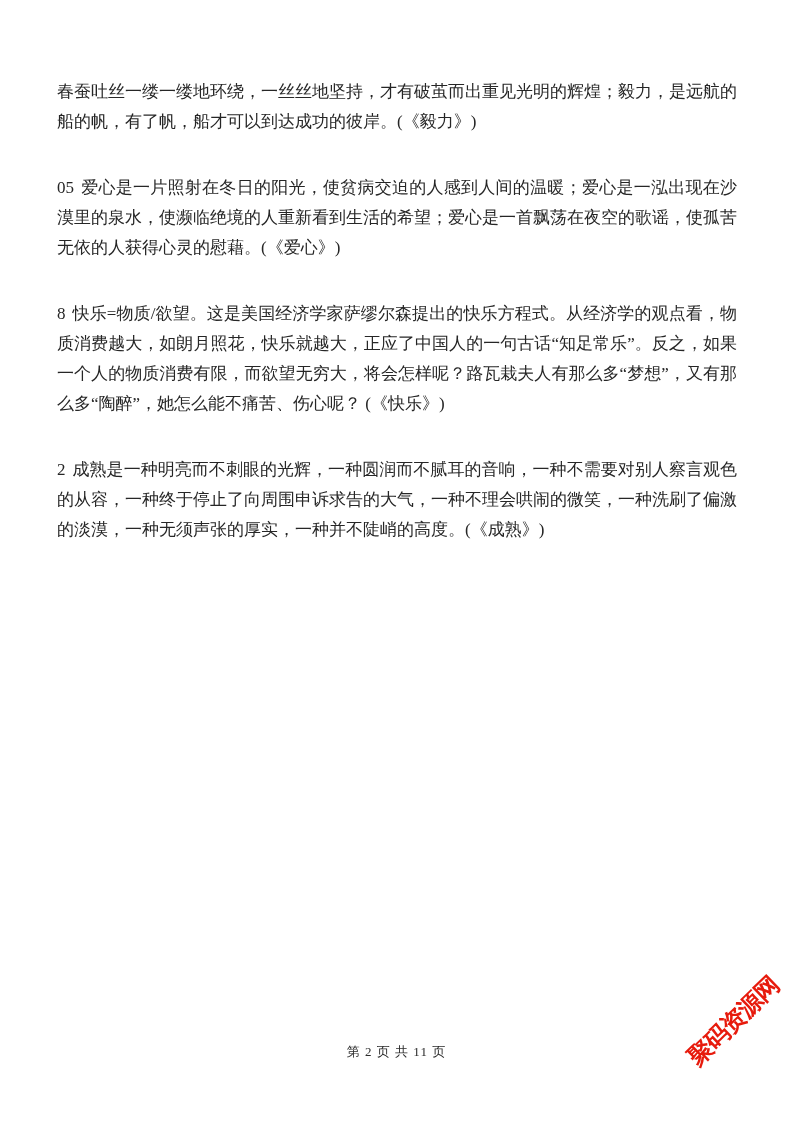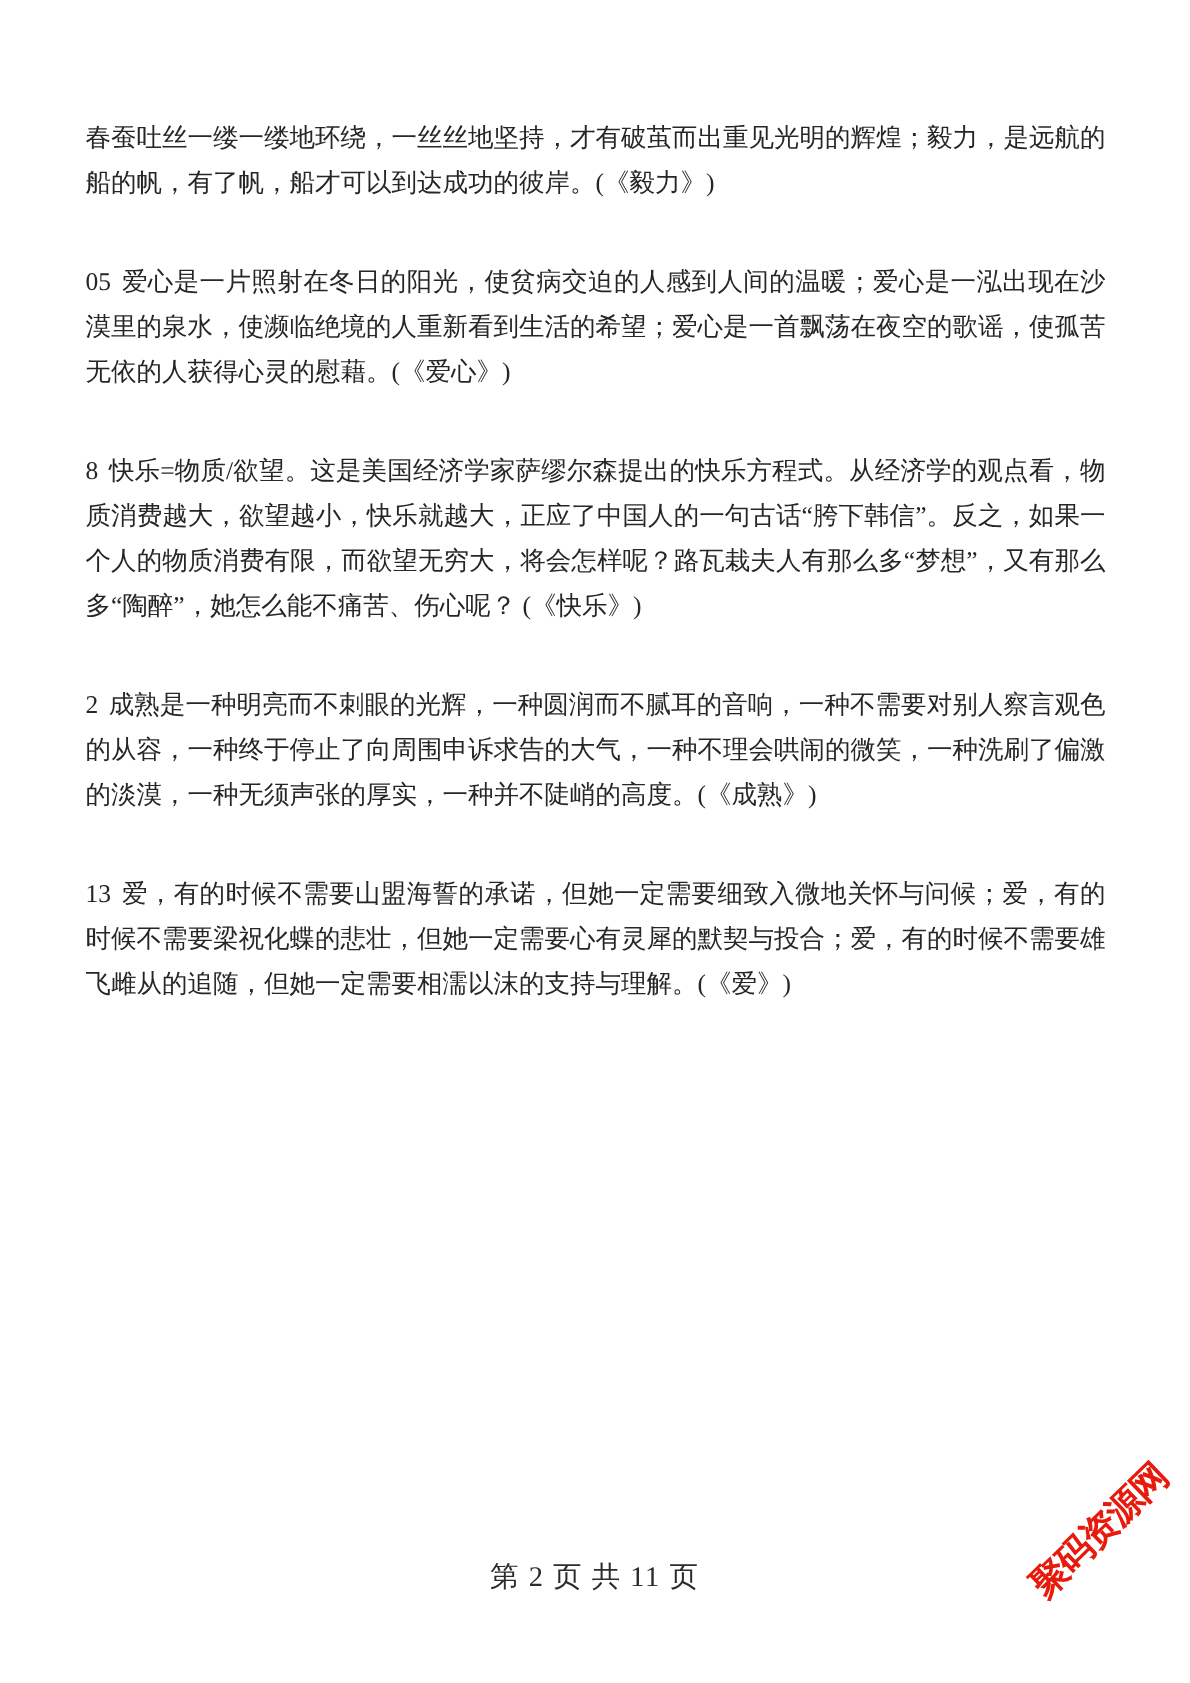--- a/index.html
+++ b/index.html
@@ -44,21 +44,21 @@
   }
   .para-text {
     white-space: pre-line;
   }
   .footer {
     position: absolute;
     left: 0;
     top: 1043px;
     width: 793px;
     text-align: center;
-    font-size: 19px;
+    font-size: 13px;
     line-height: 18px;
     color: #2b2b2b;
     letter-spacing: 1px;
   }
   .watermark {
     position: absolute;
     left: 676px;
     top: 1006px;
     font-size: 24px;
     font-weight: bold;
@@ -71,22 +71,21 @@
   }
 </style>
 </head>
 <body>
 
 <div class="page">
 
   <div class="content">
     <p class="para"><span class="para-text">春蚕吐丝一缕一缕地环绕，一丝丝地坚持，才有破茧而出重见光明的辉煌；毅力，是远航的船的帆，有了帆，船才可以到达成功的彼岸。(《毅力》)</span></p>
     <p class="para"><span class="para-num">05</span><span class="para-text">爱心是一片照射在冬日的阳光，使贫病交迫的人感到人间的温暖；爱心是一泓出现在沙漠里的泉水，使濒临绝境的人重新看到生活的希望；爱心是一首飘荡在夜空的歌谣，使孤苦无依的人获得心灵的慰藉。(《爱心》)</span></p>
-    <p class="para"><span class="para-num">8</span><span class="para-text">快乐=物质/欲望。这是美国经济学家萨缪尔森提出的快乐方程式。从经济学的观点看，物质消费越大，欲望越小，快乐就越大，正应了中国人的一句古话“胯下韩信”。反之，如果一个人的物质消费有限，而欲望无穷大，将会怎样呢？路瓦栽夫人有那么多“梦想”，又有那么多“陶醉”，她怎么能不痛苦、伤心呢？ (《快乐》)</span></p>
+    <p class="para"><span class="para-num">8</span><span class="para-text">快乐=物质/欲望。这是美国经济学家萨缪尔森提出的快乐方程式。从经济学的观点看，物质消费越大，如朗月照花，快乐就越大，正应了中国人的一句古话“知足常乐”。反之，如果一个人的物质消费有限，而欲望无穷大，将会怎样呢？路瓦栽夫人有那么多“梦想”，又有那么多“陶醉”，她怎么能不痛苦、伤心呢？ (《快乐》)</span></p>
     <p class="para"><span class="para-num">2</span><span class="para-text">成熟是一种明亮而不刺眼的光辉，一种圆润而不腻耳的音响，一种不需要对别人察言观色的从容，一种终于停止了向周围申诉求告的大气，一种不理会哄闹的微笑，一种洗刷了偏激的淡漠，一种无须声张的厚实，一种并不陡峭的高度。(《成熟》)</span></p>
-    <p class="para"><span class="para-num">13</span><span class="para-text">爱，有的时候不需要山盟海誓的承诺，但她一定需要细致入微地关怀与问候；爱，有的时候不需要梁祝化蝶的悲壮，但她一定需要心有灵犀的默契与投合；爱，有的时候不需要雄飞雌从的追随，但她一定需要相濡以沫的支持与理解。(《爱》)</span></p>
   </div>
 
   <div class="footer"><span>第 2 页 共 11 页</span></div>
 
   <div class="watermark" style="color: rgb(231, 26, 12);">聚码资源网</div>
 
 </div>
 
 </body></html>

